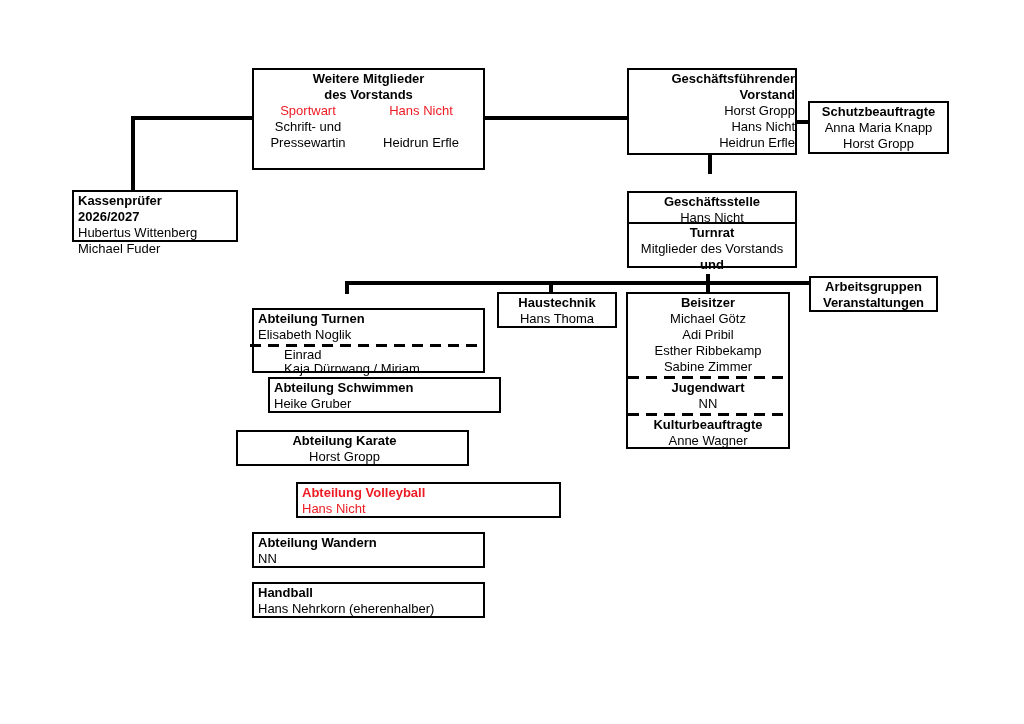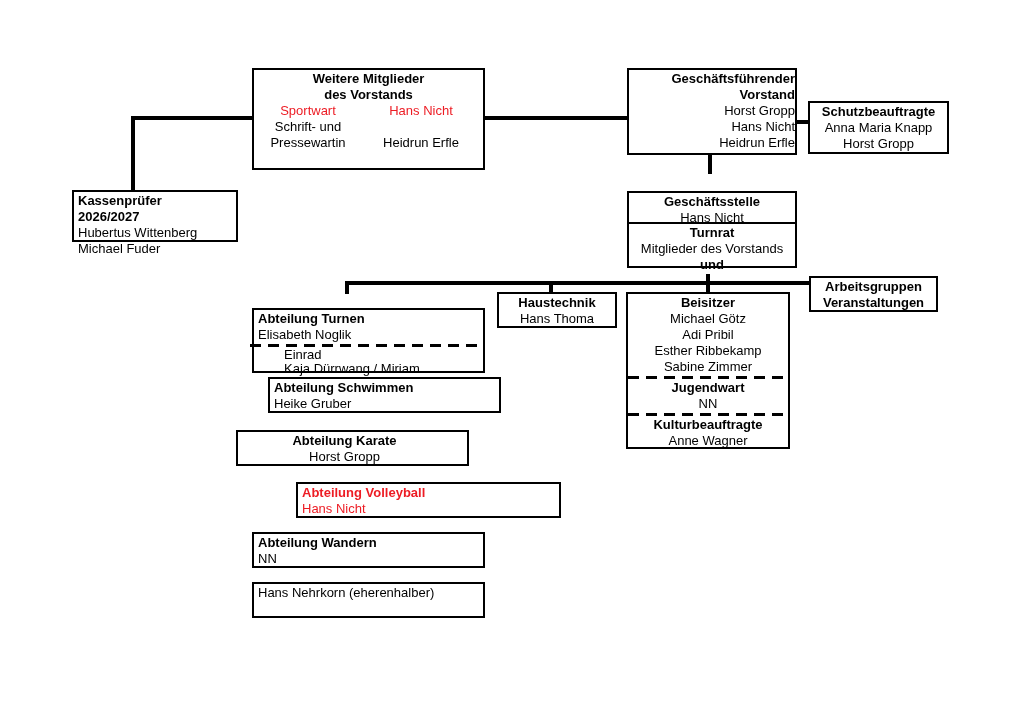--- a/index.html
+++ b/index.html
@@ -144,16 +144,17 @@
     <div class="bold">Abteilung Volleyball</div>
     <div>Hans Nicht</div>
   </div>
 
   <div class="box pad" style="left:252px;top:532px;width:233px;height:36px;">
     <div class="bold">Abteilung Wandern</div>
     <div>NN</div>
   </div>
 
   <div class="box pad" style="left:252px;top:582px;width:233px;height:36px;">
+    <div class="bold">Handball</div>
     <div>Hans Nehrkorn (eherenhalber)</div>
   </div>
 
 </div>
 
 </body></html>

